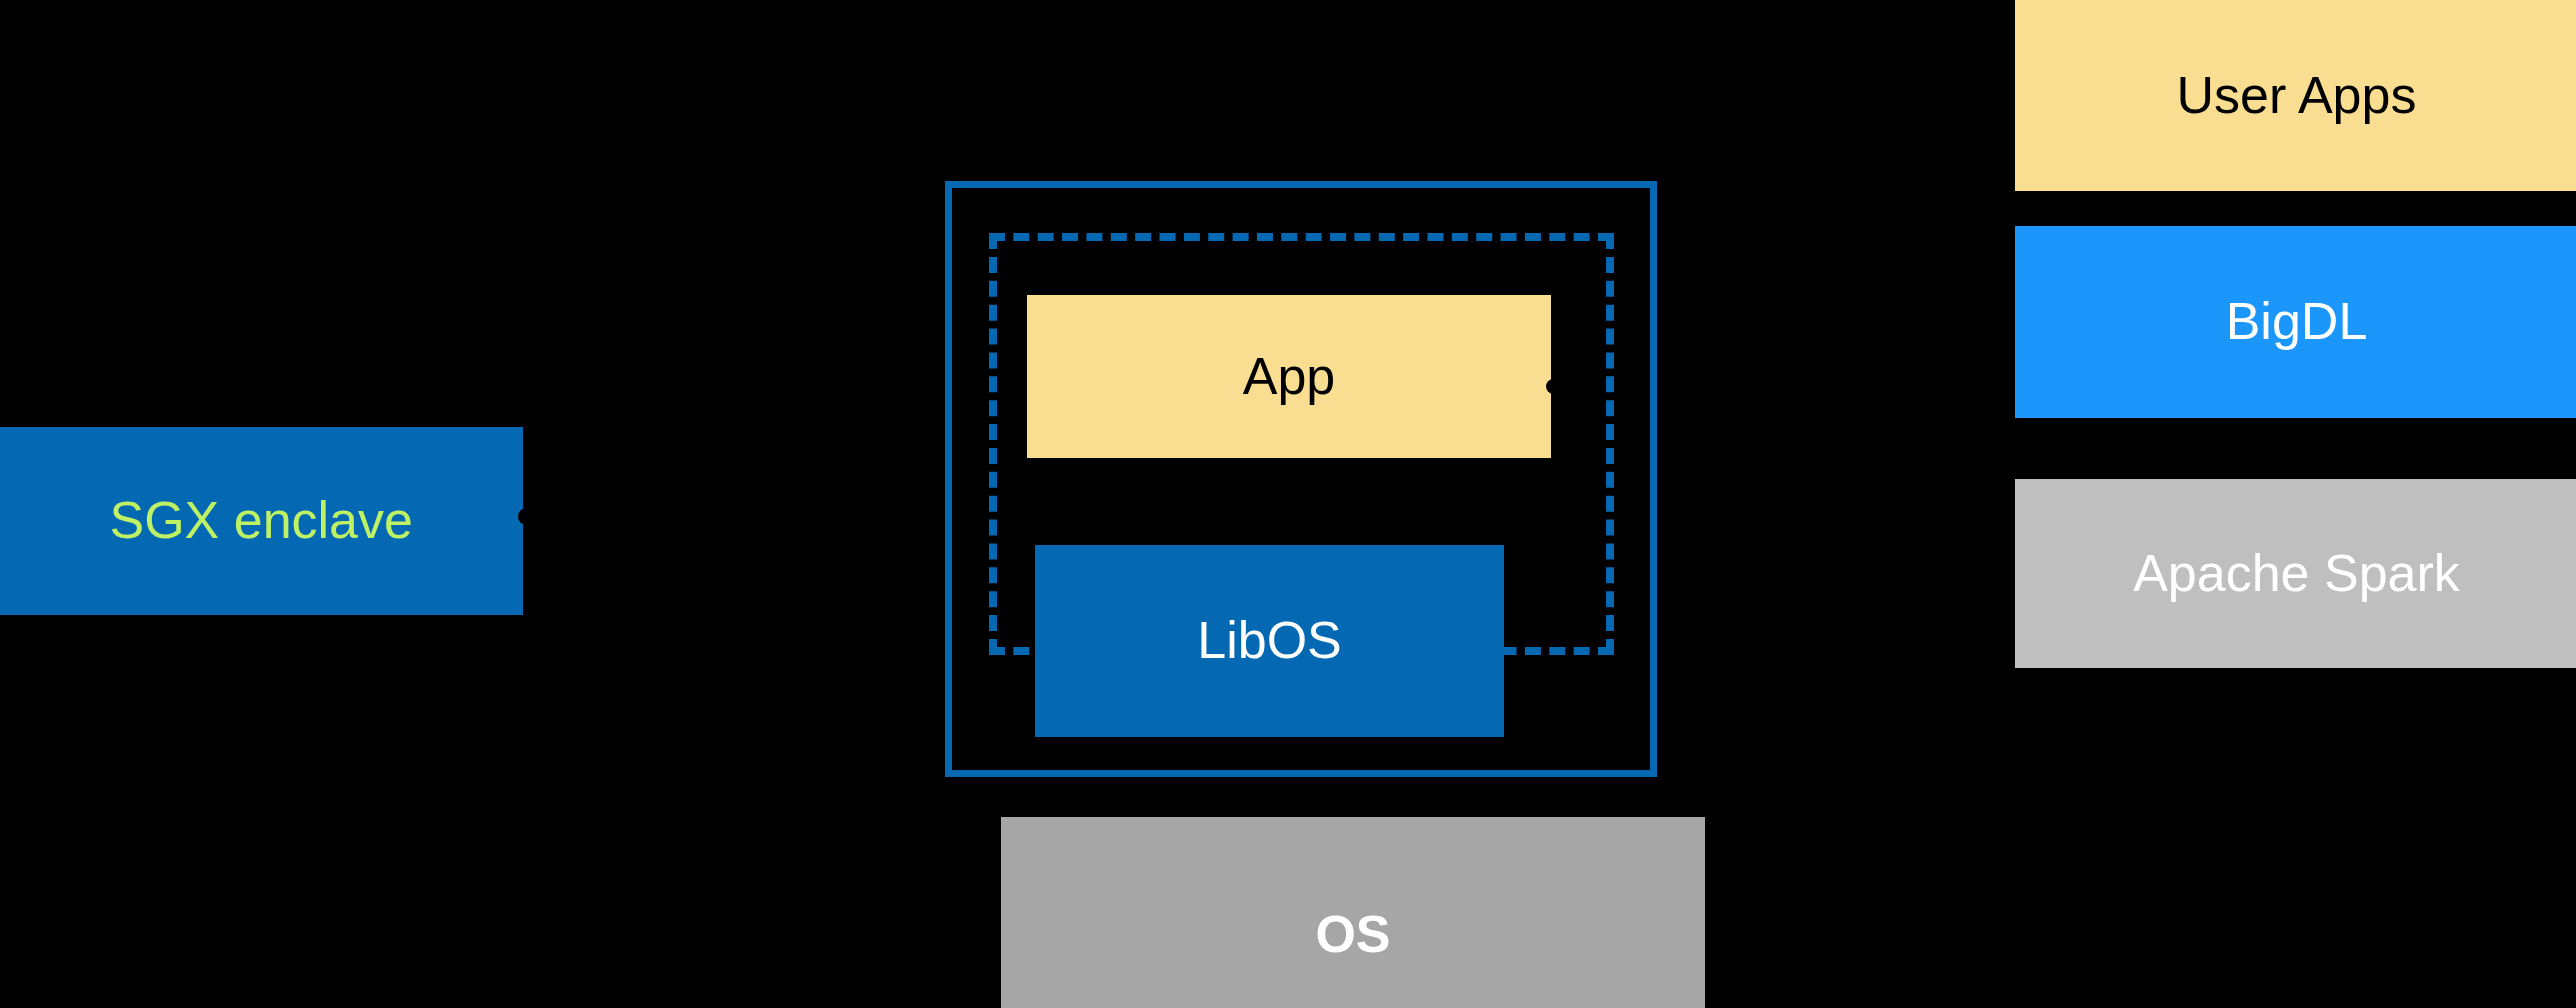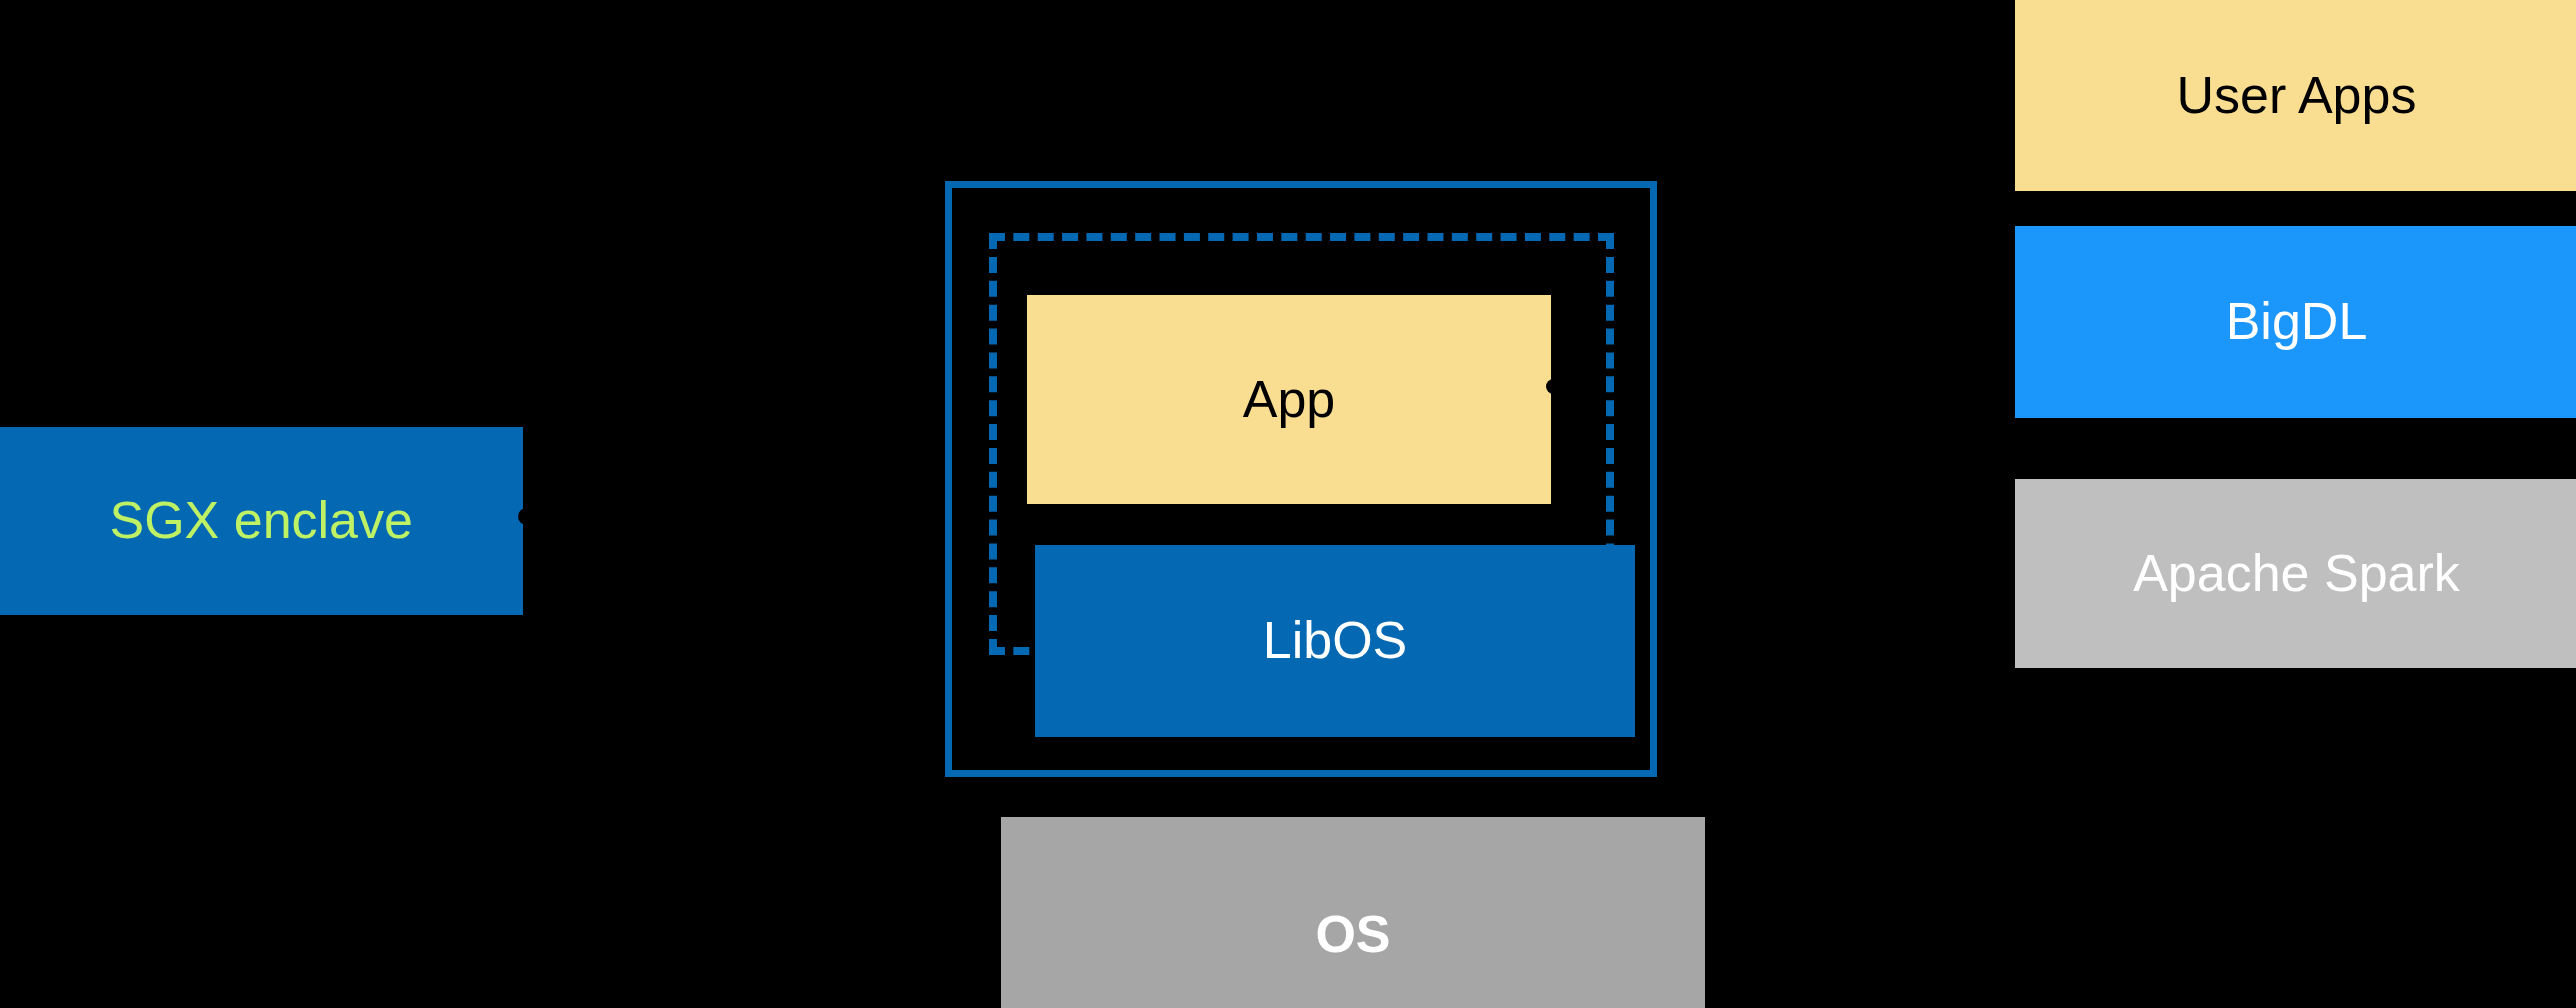--- a/index.html
+++ b/index.html
@@ -70,39 +70,39 @@
     height: 422px;
     border: 8.4px dashed #0568b3;
     box-sizing: border-box;
     background: transparent;
   }
 
   #app-box {
     left: 1027px;
     top: 295px;
     width: 524px;
-    height: 209px;
+    height: 163px;
     background: #f9de91;
     color: #000000;
     font-size: 52px;
   }
   #app-arrow-head {
     position: absolute;
     left: 1546px;
     top: 379px;
     width: 15px;
     height: 15px;
     background: #000000;
     border-radius: 50%;
   }
 
   #libos-box {
     left: 1035px;
     top: 545px;
-    width: 600px;
+    width: 469px;
     height: 192px;
     background: #0568b3;
     color: #ffffff;
     font-size: 52px;
   }
 
   
   #os-box {
     left: 1001px;
     top: 817px;

